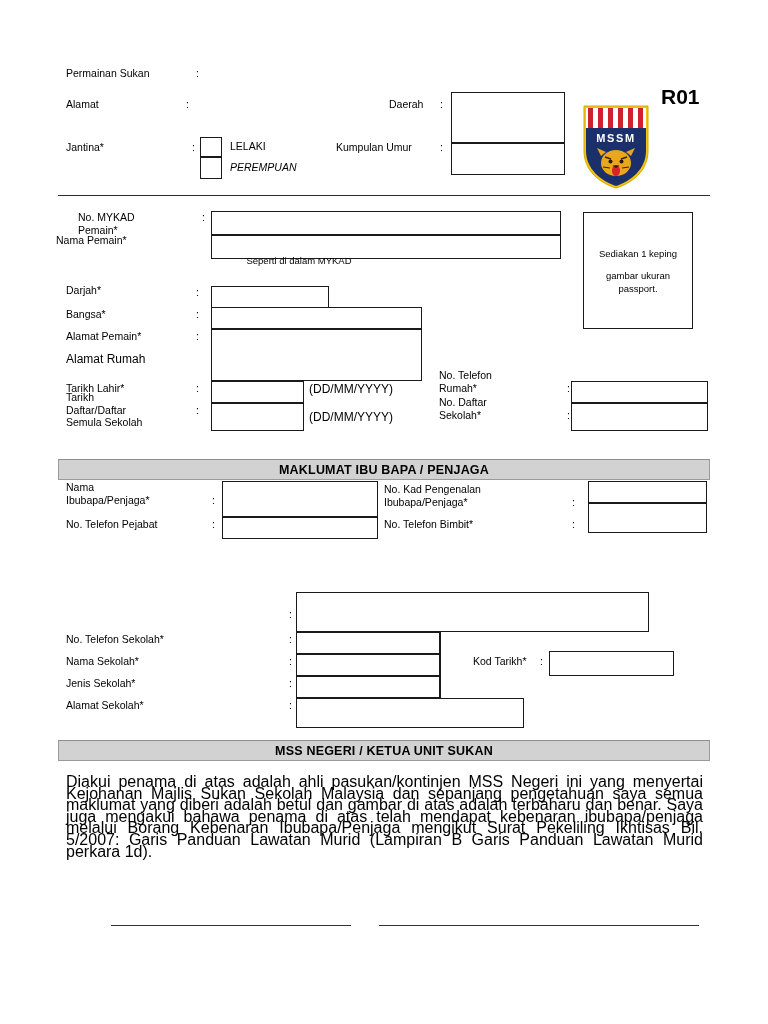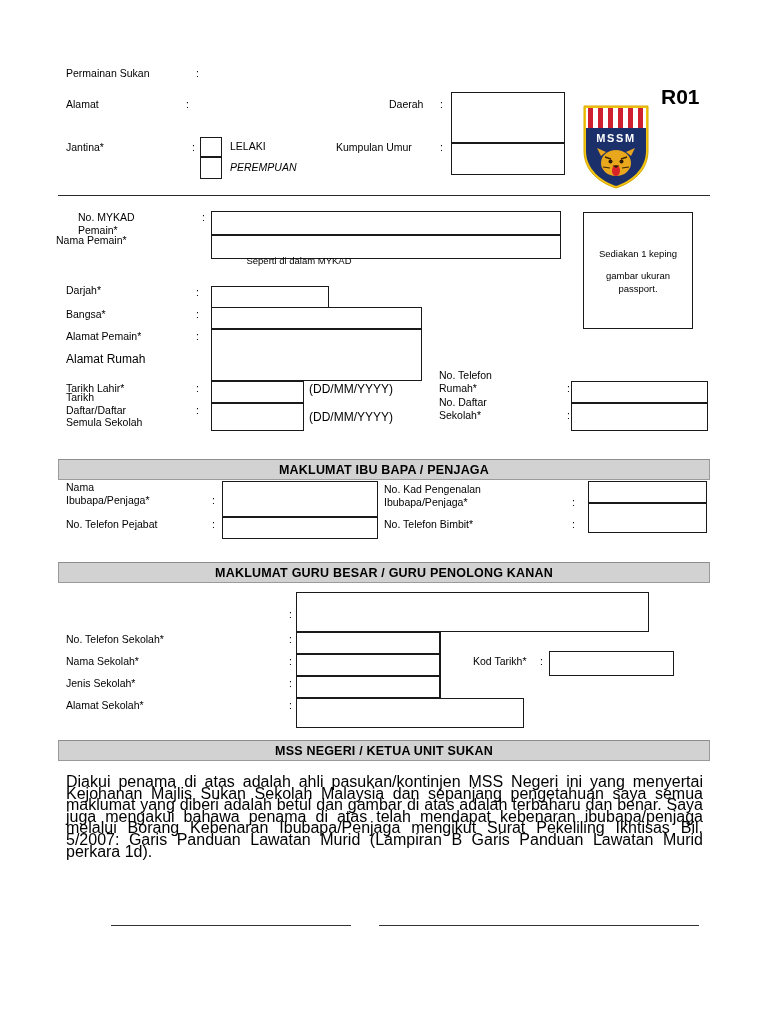--- a/index.html
+++ b/index.html
@@ -230,23 +230,20 @@
 
   <div class="lbl" style="left:384px; top:483px;">No. Kad Pengenalan
 Ibubapa/Penjaga*</div>
   <div class="colon" style="left:572px; top:496px;">:</div>
   <div class="box" style="left:588px; top:481px; width:119px; height:22px;"></div>
 
   <div class="lbl" style="left:384px; top:518px;">No. Telefon Bimbit*</div>
   <div class="colon" style="left:572px; top:518px;">:</div>
   <div class="box" style="left:588px; top:503px; width:119px; height:30px;"></div>
 
-  <div class="band" style="top:562px;">
-    <span>MAKLUMAT GURU BESAR / GURU PENOLONG KANAN</span>
-  </div>
 
   <div class="colon" style="left:289px; top:608px;">:</div>
   <div class="box" style="left:296px; top:592px; width:353px; height:40px;"></div>
 
   <div class="lbl" style="left:66px; top:633px;">No. Telefon Sekolah*</div>
   <div class="colon" style="left:289px; top:633px;">:</div>
   <div class="box" style="left:296px; top:632px; width:144px; height:22px;"></div>
 
   <div class="lbl" style="left:66px; top:655px;">Nama Sekolah*</div>
   <div class="colon" style="left:289px; top:655px;">:</div>

